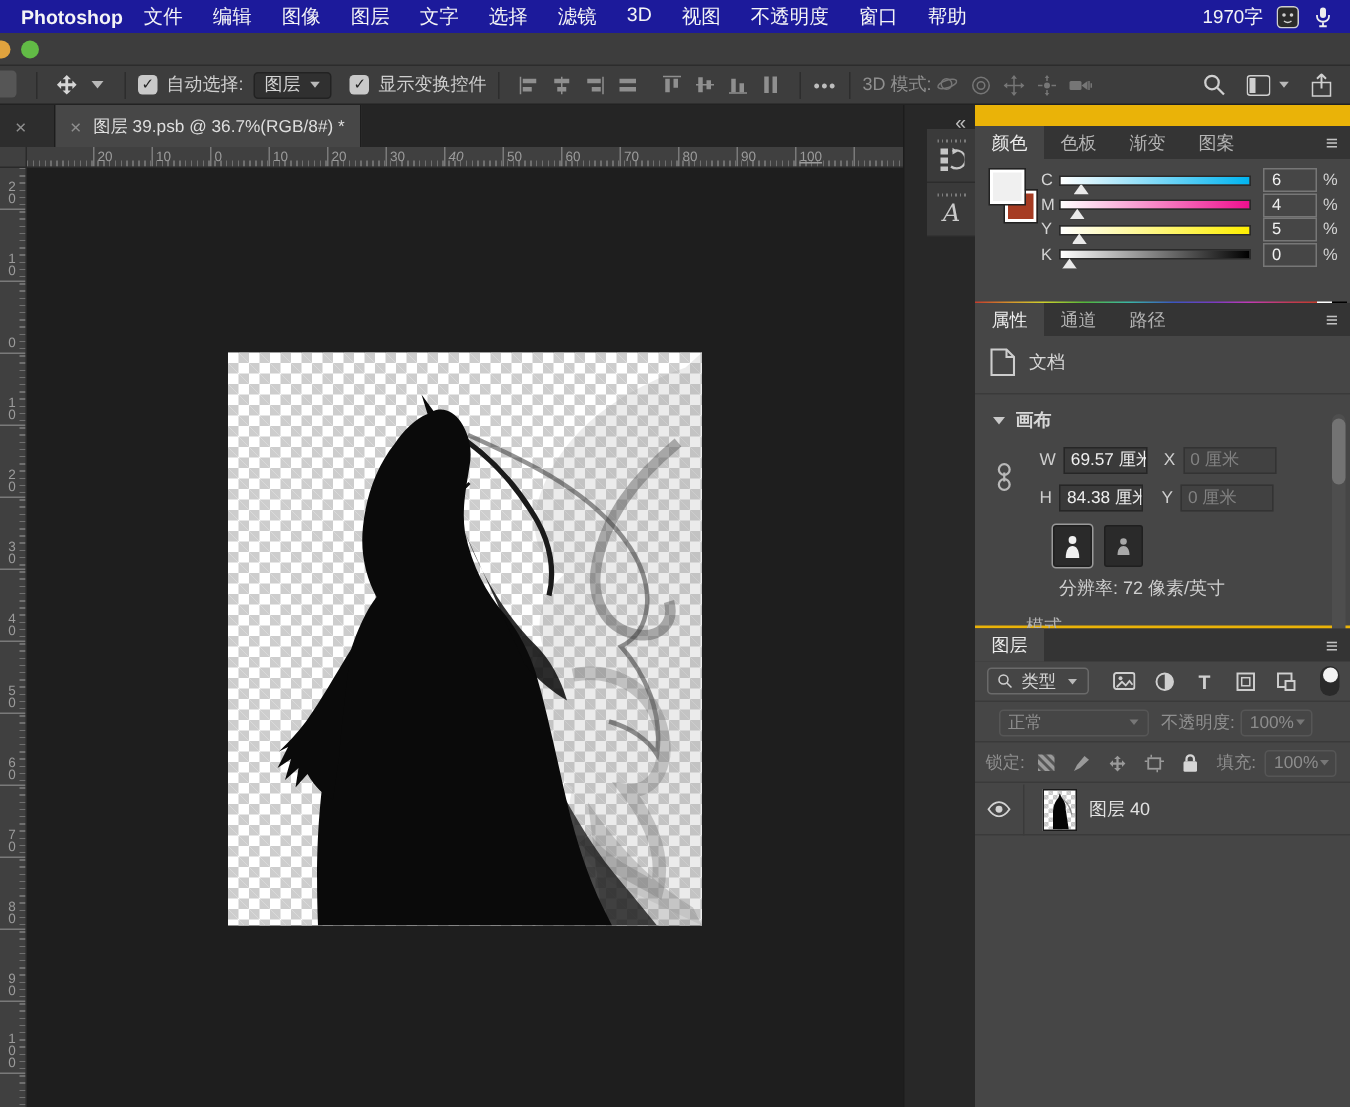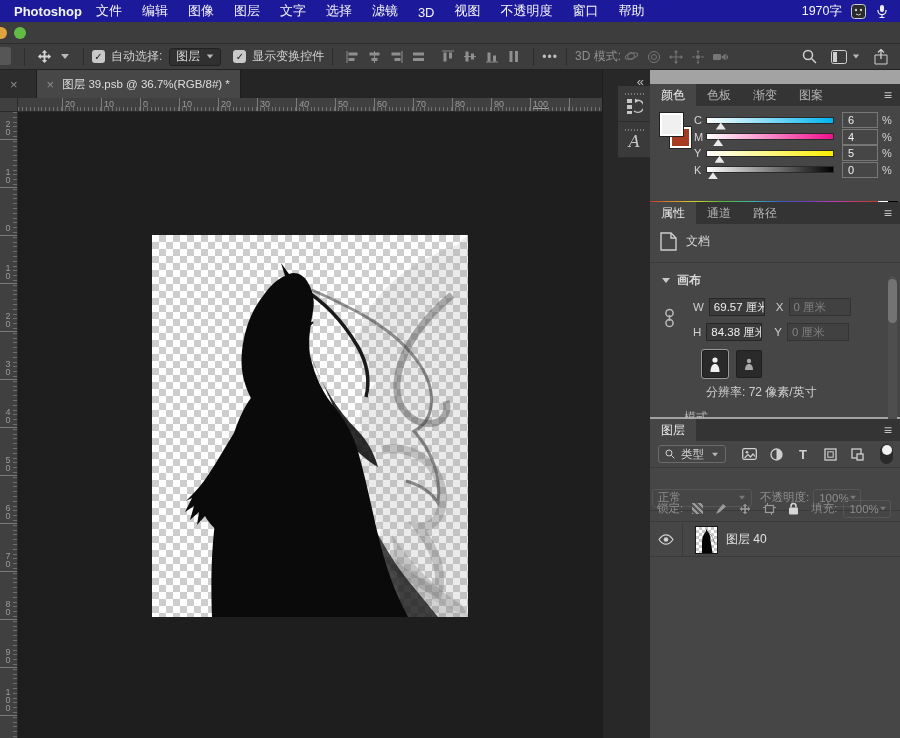--- a/index.html
+++ b/index.html
@@ -4,21 +4,21 @@
 <style>
 *{margin:0;padding:0;box-sizing:border-box}
 html,body{width:900px;height:738px;overflow:hidden;background:#282828;
   font-family:"Liberation Sans","DejaVu Sans",sans-serif}
 svg{display:block}
 
 
 #menubar{position:absolute;left:0;top:0;width:900px;height:22px;background:#1c1a9b;
   display:flex;align-items:center;color:#f4f4f6;font-size:13px}
 #app-menu{font-weight:bold;margin-left:14px;margin-right:4px}
-#menu-items{display:flex;align-items:flex-end}
+#menu-items{display:flex;align-items:flex-start}
 .menu-item{padding:0 10px;cursor:default}
 #menubar-right{margin-left:auto;display:flex;align-items:center;gap:8px;margin-right:10px}
 #char-count{font-size:12.5px}
 .mb-icon{width:16px;height:16px;display:flex;align-items:center;justify-content:center}
 
 
 #titlebar{position:absolute;left:0;top:22px;width:900px;height:22px;background:#3d3d3d;
   border-bottom:1px solid #2c2c2c}
 .traffic{position:absolute;top:5px;width:12px;height:12px;border-radius:50%}
 #tl-yellow{left:-5px;background:#e0a33e}
@@ -80,21 +80,21 @@
 #dock-collapse{position:absolute;right:6px;top:4px;color:#bdbdbd;font-size:13px}
 .dock-tile{position:absolute;left:15px;width:33px;height:36px;background:#3a3a3a;
   border-bottom:1px solid #2c2c2c;display:flex;flex-direction:column;align-items:center;
   justify-content:center;gap:3px}
 .grip{width:20px;height:2px;
   background:repeating-linear-gradient(90deg,#7c7c7c 0 1px,transparent 1px 3px)}
 .glyphA{font-family:"DejaVu Serif","Liberation Serif",serif;font-style:italic;
   font-size:16px;color:#cbcbcb;line-height:16px}
 
 
-#panelcol{position:absolute;left:650px;top:70px;width:250px;height:572px;background:#a3a3a3}
+#panelcol{position:absolute;left:650px;top:70px;width:250px;height:572px;background:#eab308}
 .panel{position:absolute;left:0;width:250px;background:#464646}
 .ptabs{height:22px;background:#343434;display:flex;align-items:flex-end;font-size:12px;
   position:relative}
 .ptab{height:22px;display:flex;align-items:center;padding:0 11px;color:#b4b4b4}
 .ptab.active{background:#464646;color:#ececec}
 .burger{position:absolute;right:8px;top:3px;color:#c2c2c2;font-size:14px}
 
 
 #fg-swatch{position:absolute;left:10px;top:7px;width:23px;height:23px;background:#f0f0f0;
   border:2px solid #fff;outline:1px solid #222;z-index:2}
@@ -641,21 +641,21 @@
         <span class="l-icon">
             <svg width="13" height="13" viewBox="0 0 13 13">
               <rect x="1" y="1" width="9" height="9" stroke="#cfcfcf" fill="none" stroke-width="1.3"></rect>
               <rect x="6" y="6" width="6" height="6" fill="#4a4a4a" stroke="#cfcfcf" stroke-width="1.3"></rect>
             </svg>
           </span>
         <span class="toggle" style="margin-left:6px">
             <span class="dot"></span>
           </span>
       </div>
-      <div class="lrow" style="top:44px;height:26px;padding-left:2px">
+      <div class="lrow" style="top:28px;height:26px;padding-left:16px">
         <span class="disabled-dd" style="width:100px">
           <span>正常</span>
           <span class="chev" style="transform:scale(.75);margin-left:auto;border-top-color:#777"></span>
         </span>
         <span class="dim-label" style="margin-left:8px">不透明度:</span>
         <span class="disabled-dd" style="width:48px;margin-left:4px">
           <span>100%</span>
           <span class="chev" style="transform:scale(.75);margin-left:auto;border-top-color:#777"></span>
         </span>
       </div>

